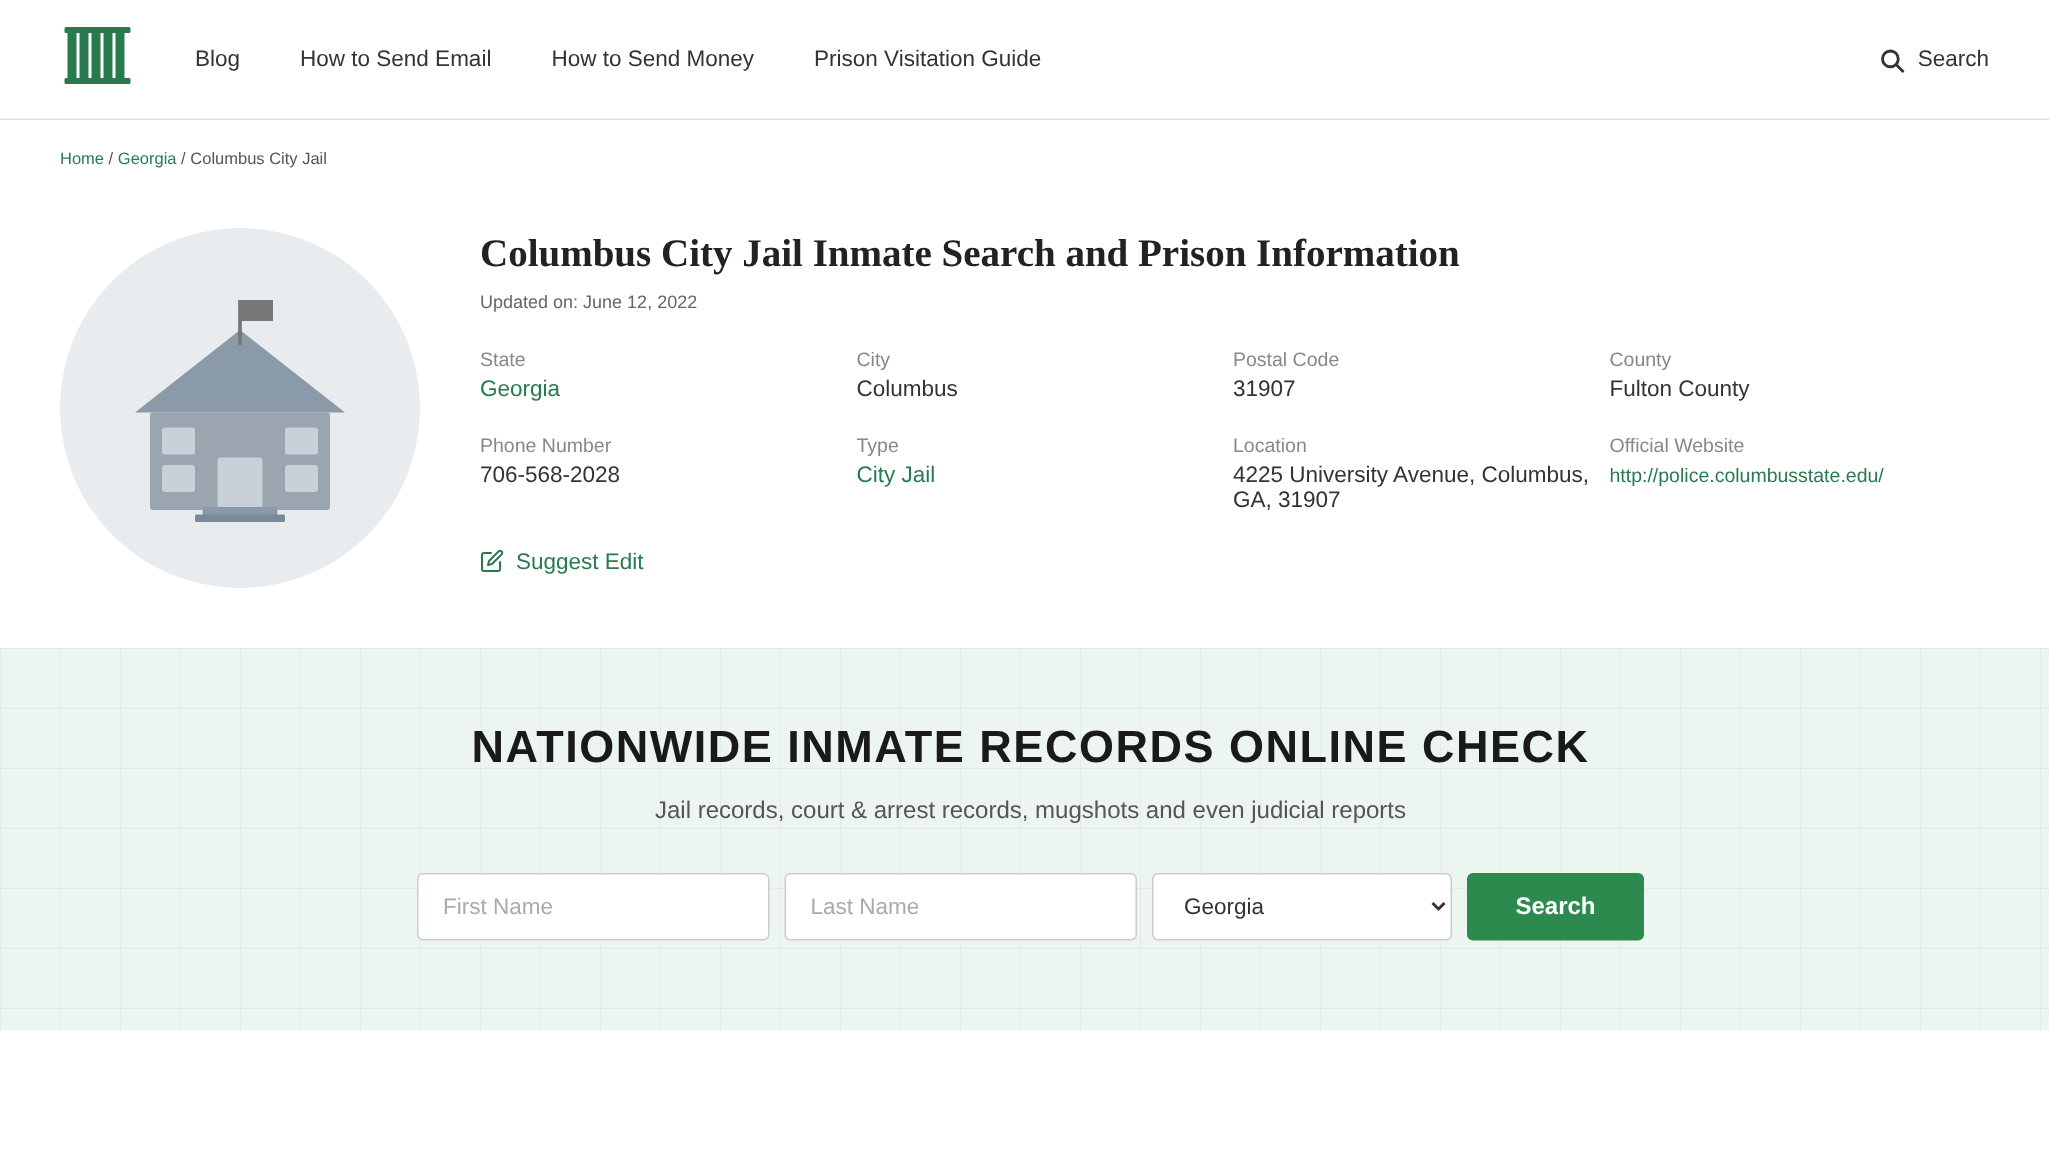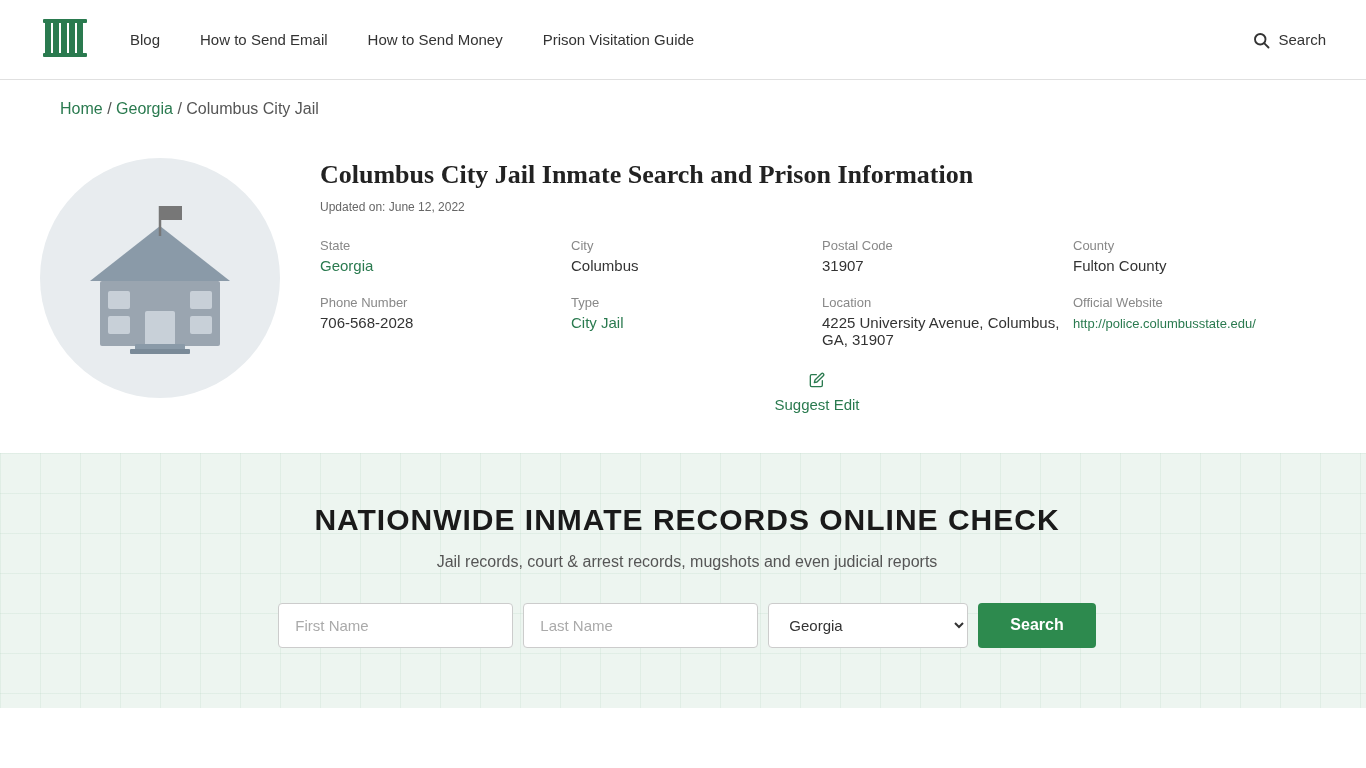--- a/index.html
+++ b/index.html
@@ -42,23 +42,23 @@
       cursor: pointer;
     }
     .search-area span {
       font-family: Arial, sans-serif;
       font-size: 15px;
       color: #333;
     }
 
     
     .breadcrumb {
-      padding: 20px 60px;
-      font-family: Arial, sans-serif;
-      font-size: 16px;
+      padding: 20px 40px;
+      font-family: Arial, sans-serif;
+      font-size: 11px;
     }
     .breadcrumb a {
       color: #2a7a4f;
       text-decoration: none;
       cursor: pointer;
     }
     .breadcrumb span { color: #555; }
 
     
     .main-content {
@@ -131,21 +131,20 @@
     
     .suggest-edit {
       display: flex;
       align-items: center;
       gap: 8px;
       color: #2a7a4f;
       font-family: Arial, sans-serif;
       font-size: 15px;
       cursor: pointer;
       margin-top: 10px;
-      flex-direction: column;
     }
 
     
     .bottom-section {
       background: #edf5f0;
       background-image: 
         linear-gradient(rgba(150,200,170,0.15) 1px, transparent 1px),
         linear-gradient(90deg, rgba(150,200,170,0.15) 1px, transparent 1px);
       background-size: 40px 40px;
       padding: 50px 32px 60px 40px;

